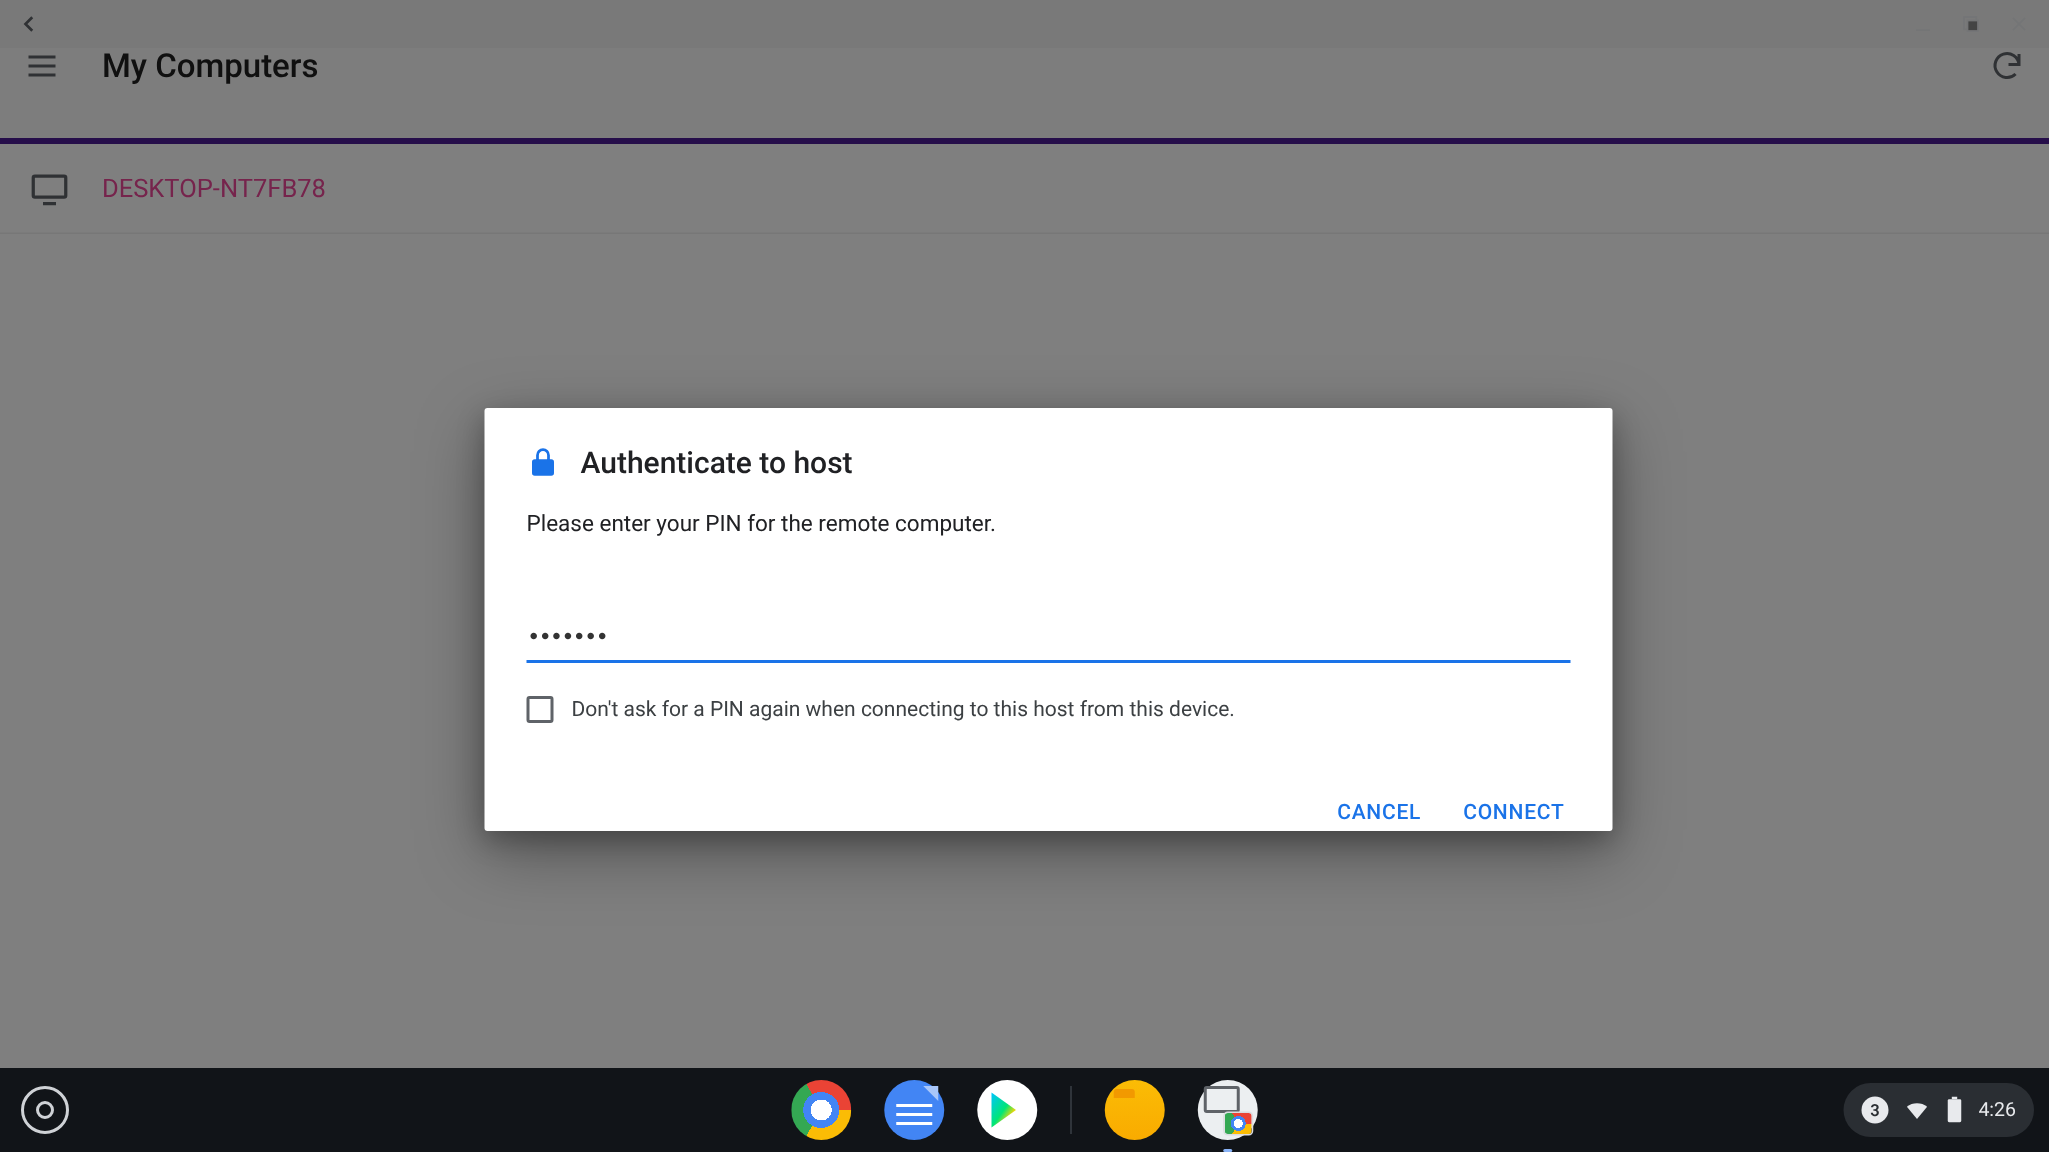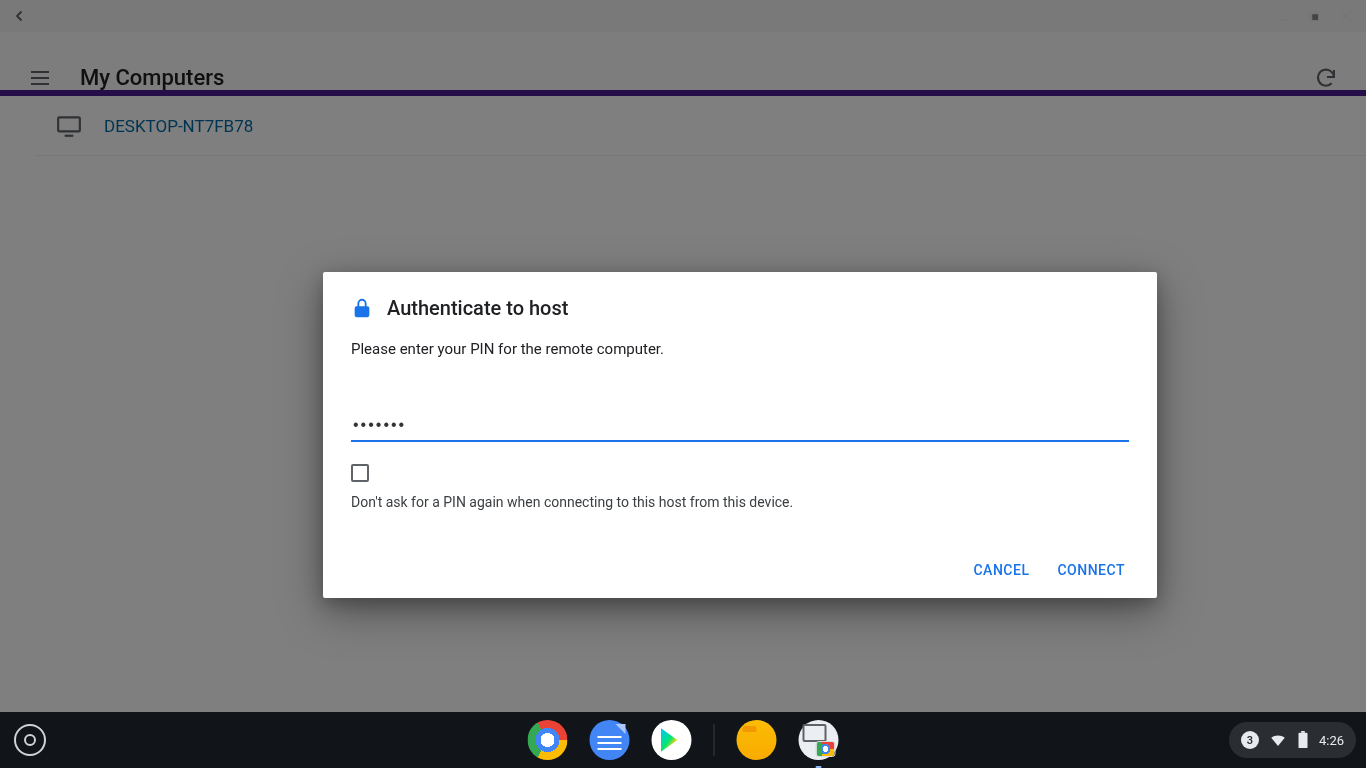--- a/index.html
+++ b/index.html
@@ -18,55 +18,55 @@
   .titlebar {
     height: 32px; background: #f2f2f2; display: flex; align-items: center;
     padding: 0 8px; color: #555;
   }
   .titlebar .back { width: 24px; height: 24px; display:flex; align-items:center; justify-content:center; }
   .titlebar .spacer { flex: 1; }
   .titlebar .winbtn { width: 24px; height: 24px; display:flex; align-items:center; justify-content:center; margin-left: 8px; }
 
   
   .appheader {
-    height: 64px; background: #fafafa; border-bottom: 6px solid #4c1d95;
-    display: flex; align-items: flex-end; padding: 0 28px; color: #212121;
+    height: 64px; background: #fafafa; border-bottom: 4px solid #4c1d95;
+    display: flex; align-items: flex-start; padding: 0 16px; color: #212121;
   }
   .appheader .menu { margin-right: 28px; }
   .appheader .title { font-size: 22px; font-weight: 500; }
   .appheader .hspacer { flex: 1; }
   .appheader .refresh {}
 
   
   .hostrow {
     height: 60px; background: #fff; display:flex; align-items:center;
-    padding: 0 20px; color:#0369a1; border-bottom: 1px solid #eee; font-size: 17px; margin-left: 36px;
+    padding: 0 20px; color:#ec4899; border-bottom: 1px solid #eee; font-size: 17px;
   }
   .hostrow .hosticon { margin-right: 22px; color:#555; }
 
   
   .dialog {
     position: absolute; z-index: 100; background: #fff; border-radius: 2px;
-    width: 834px; left: 323px; top: 272px;
+    width: 752px; left: 323px; top: 272px;
     box-shadow: 0 14px 45px rgba(0,0,0,0.35), 0 6px 18px rgba(0,0,0,0.25);
-    padding: 24px 28px 20px 28px;
+    padding: 24px 28px 4px 28px;
   }
   .dialog-head { display:flex; align-items:center; gap: 14px; margin-bottom: 12px;}
   .dialog-head .lock { color:#1a73e8; }
   .dialog-title { font-size: 20px; font-weight: 500; color:#202124;}
   .dialog-msg { font-size: 15px; color:#202124; margin-bottom: 54px; margin-top: 20px;}
   .pin-field {
     width: 100%; border: none; border-bottom: 2px solid #1a73e8;
     font-size: 16px; padding: 4px 2px 6px 2px; letter-spacing: 2px;
     outline: none; background: transparent; color:#333;
     font-family: Arial, sans-serif;
   }
   .pin-wrap { position: relative; margin-bottom: 22px;}
 
-  .chkrow { display:flex; gap:12px; font-size:14px; color:#3c4043;flex-direction:column; }
+  .chkrow { display:flex; align-items:center; gap:12px; font-size:14px; color:#3c4043; }
   .chkrow .box { width:18px; height:18px; border:2px solid #5f6368; border-radius:2px; }
 
   .dialog-actions { display:flex; justify-content:flex-end; gap: 28px; margin-top: 52px; padding-right:4px;}
   .dialog-actions .btn { font-size: 14px; font-weight:500; letter-spacing:.5px; color:#1a73e8; cursor:pointer;text-align:right;}
 
   
   .shelf {
     position:absolute; left:0; right:0; bottom:0; height:56px; background:#111418;
     display:flex; align-items:center; z-index:200;
   }

